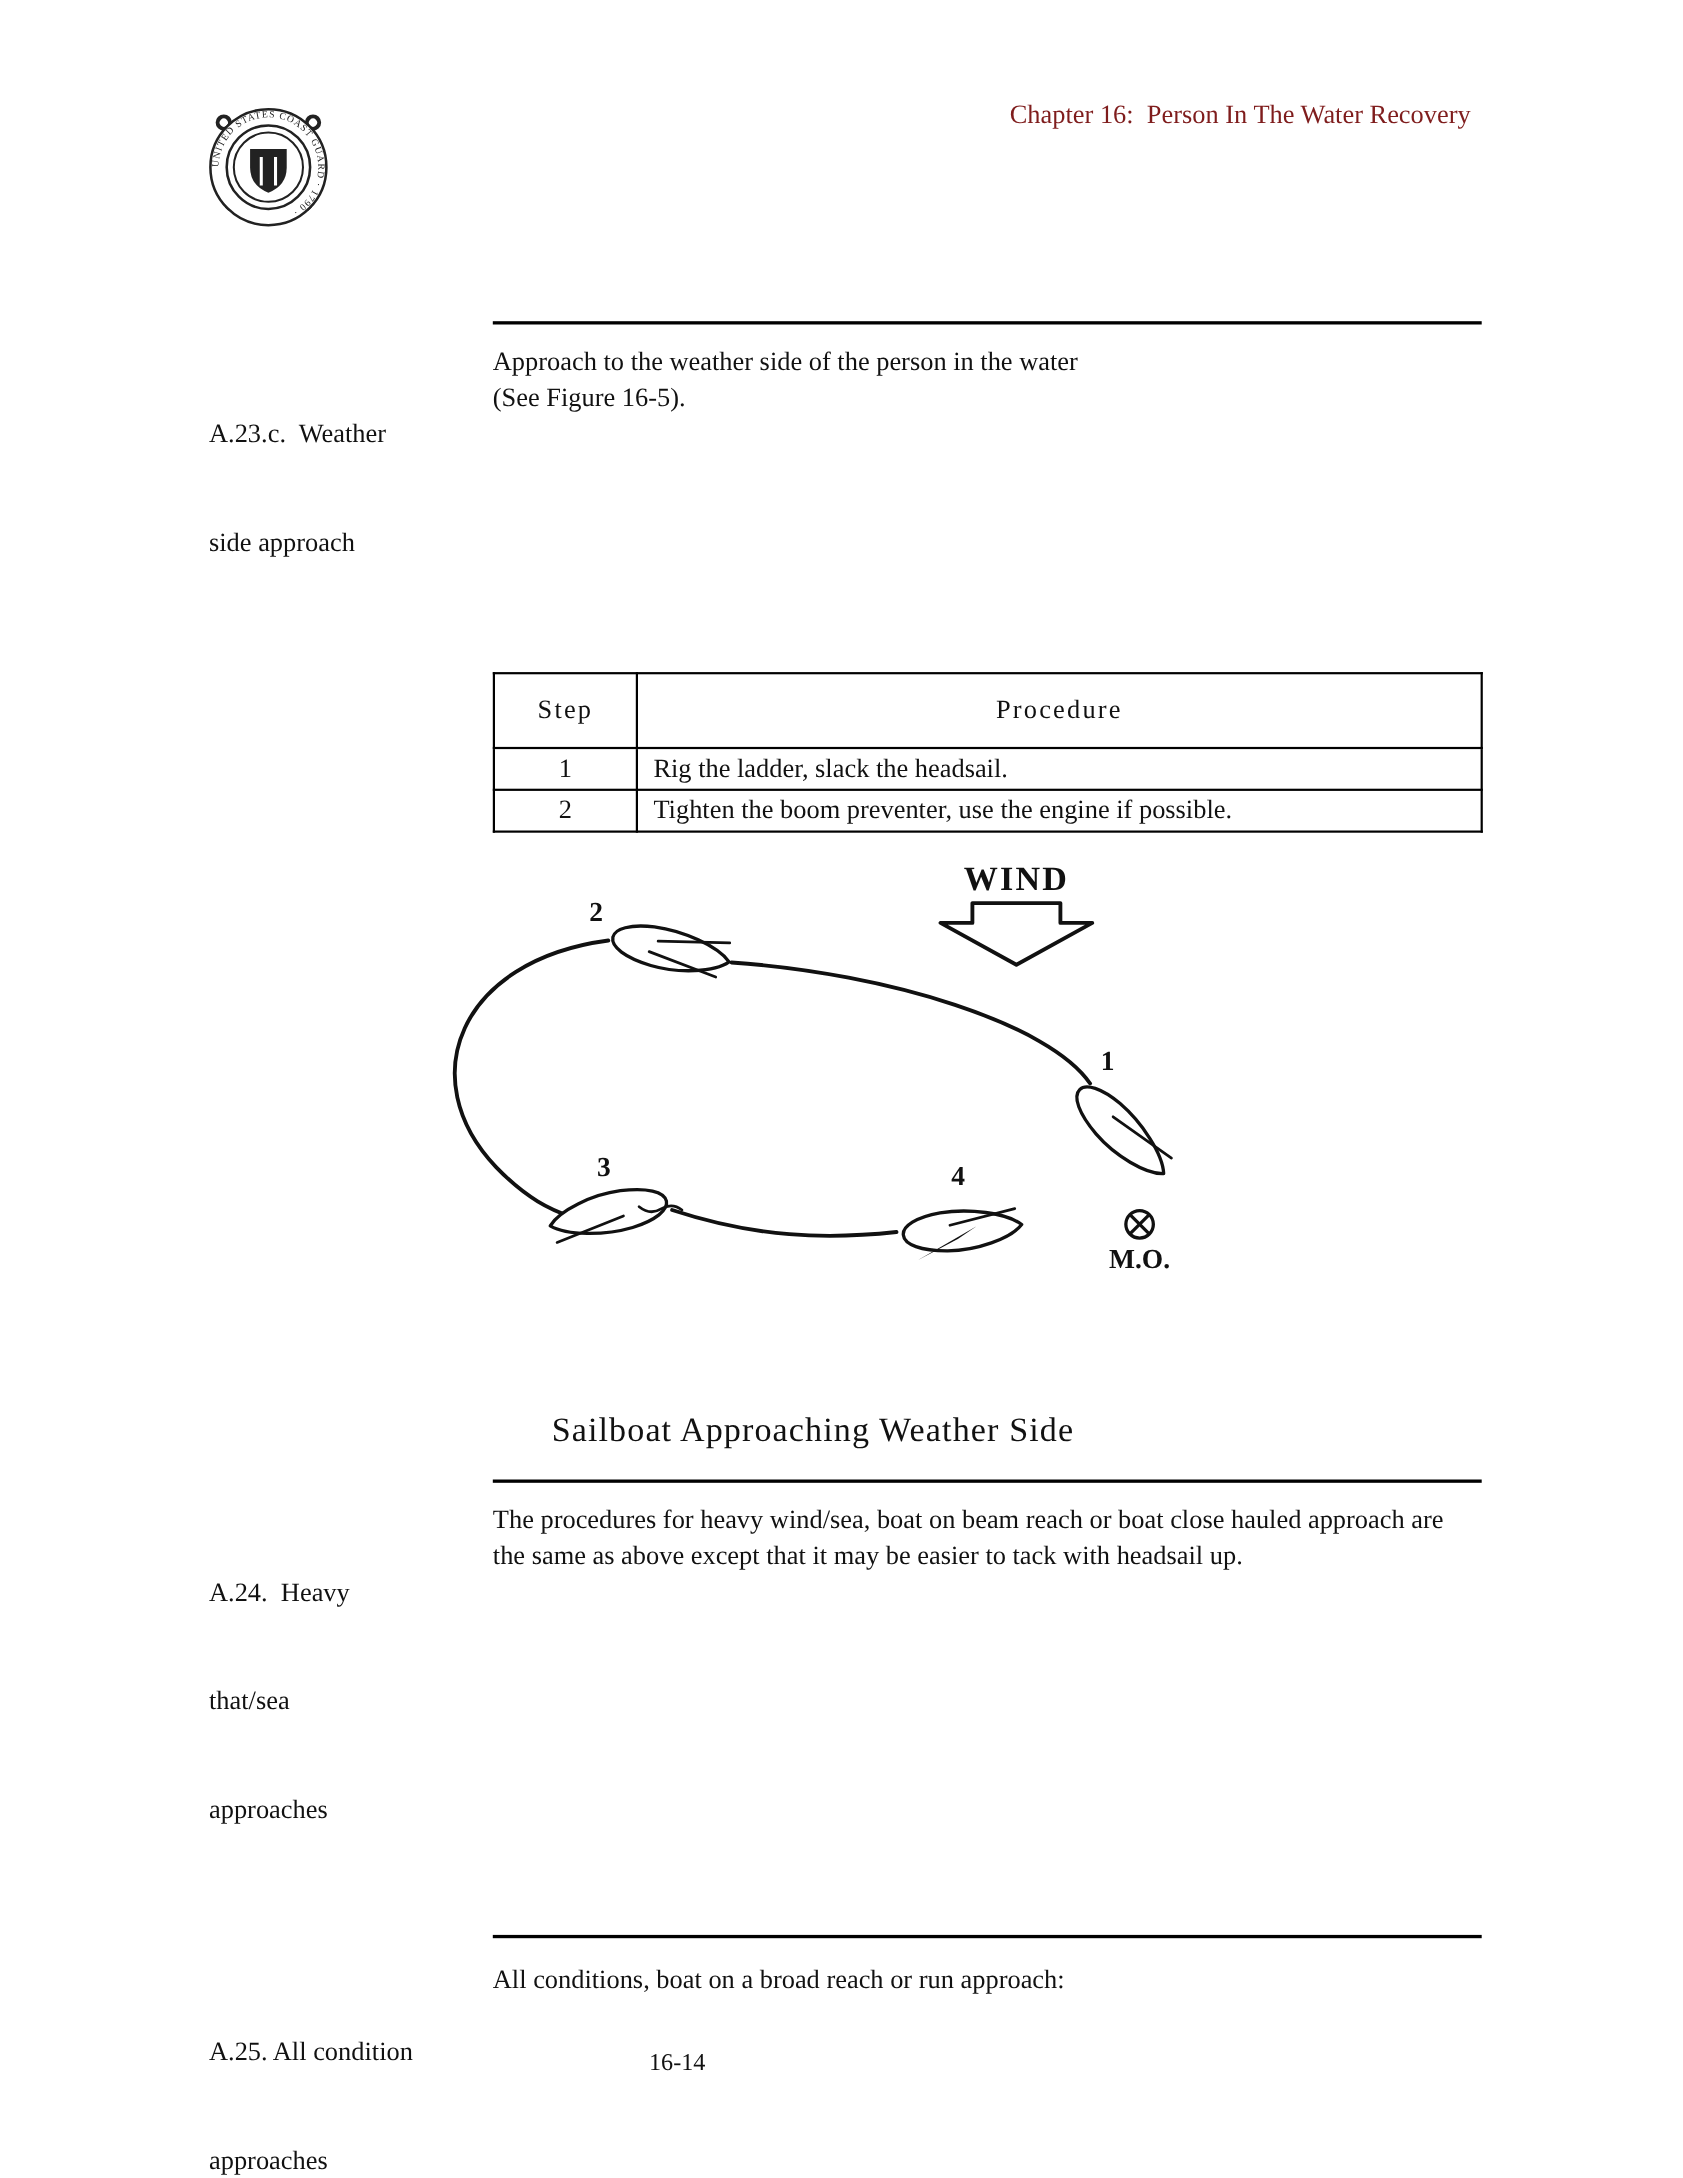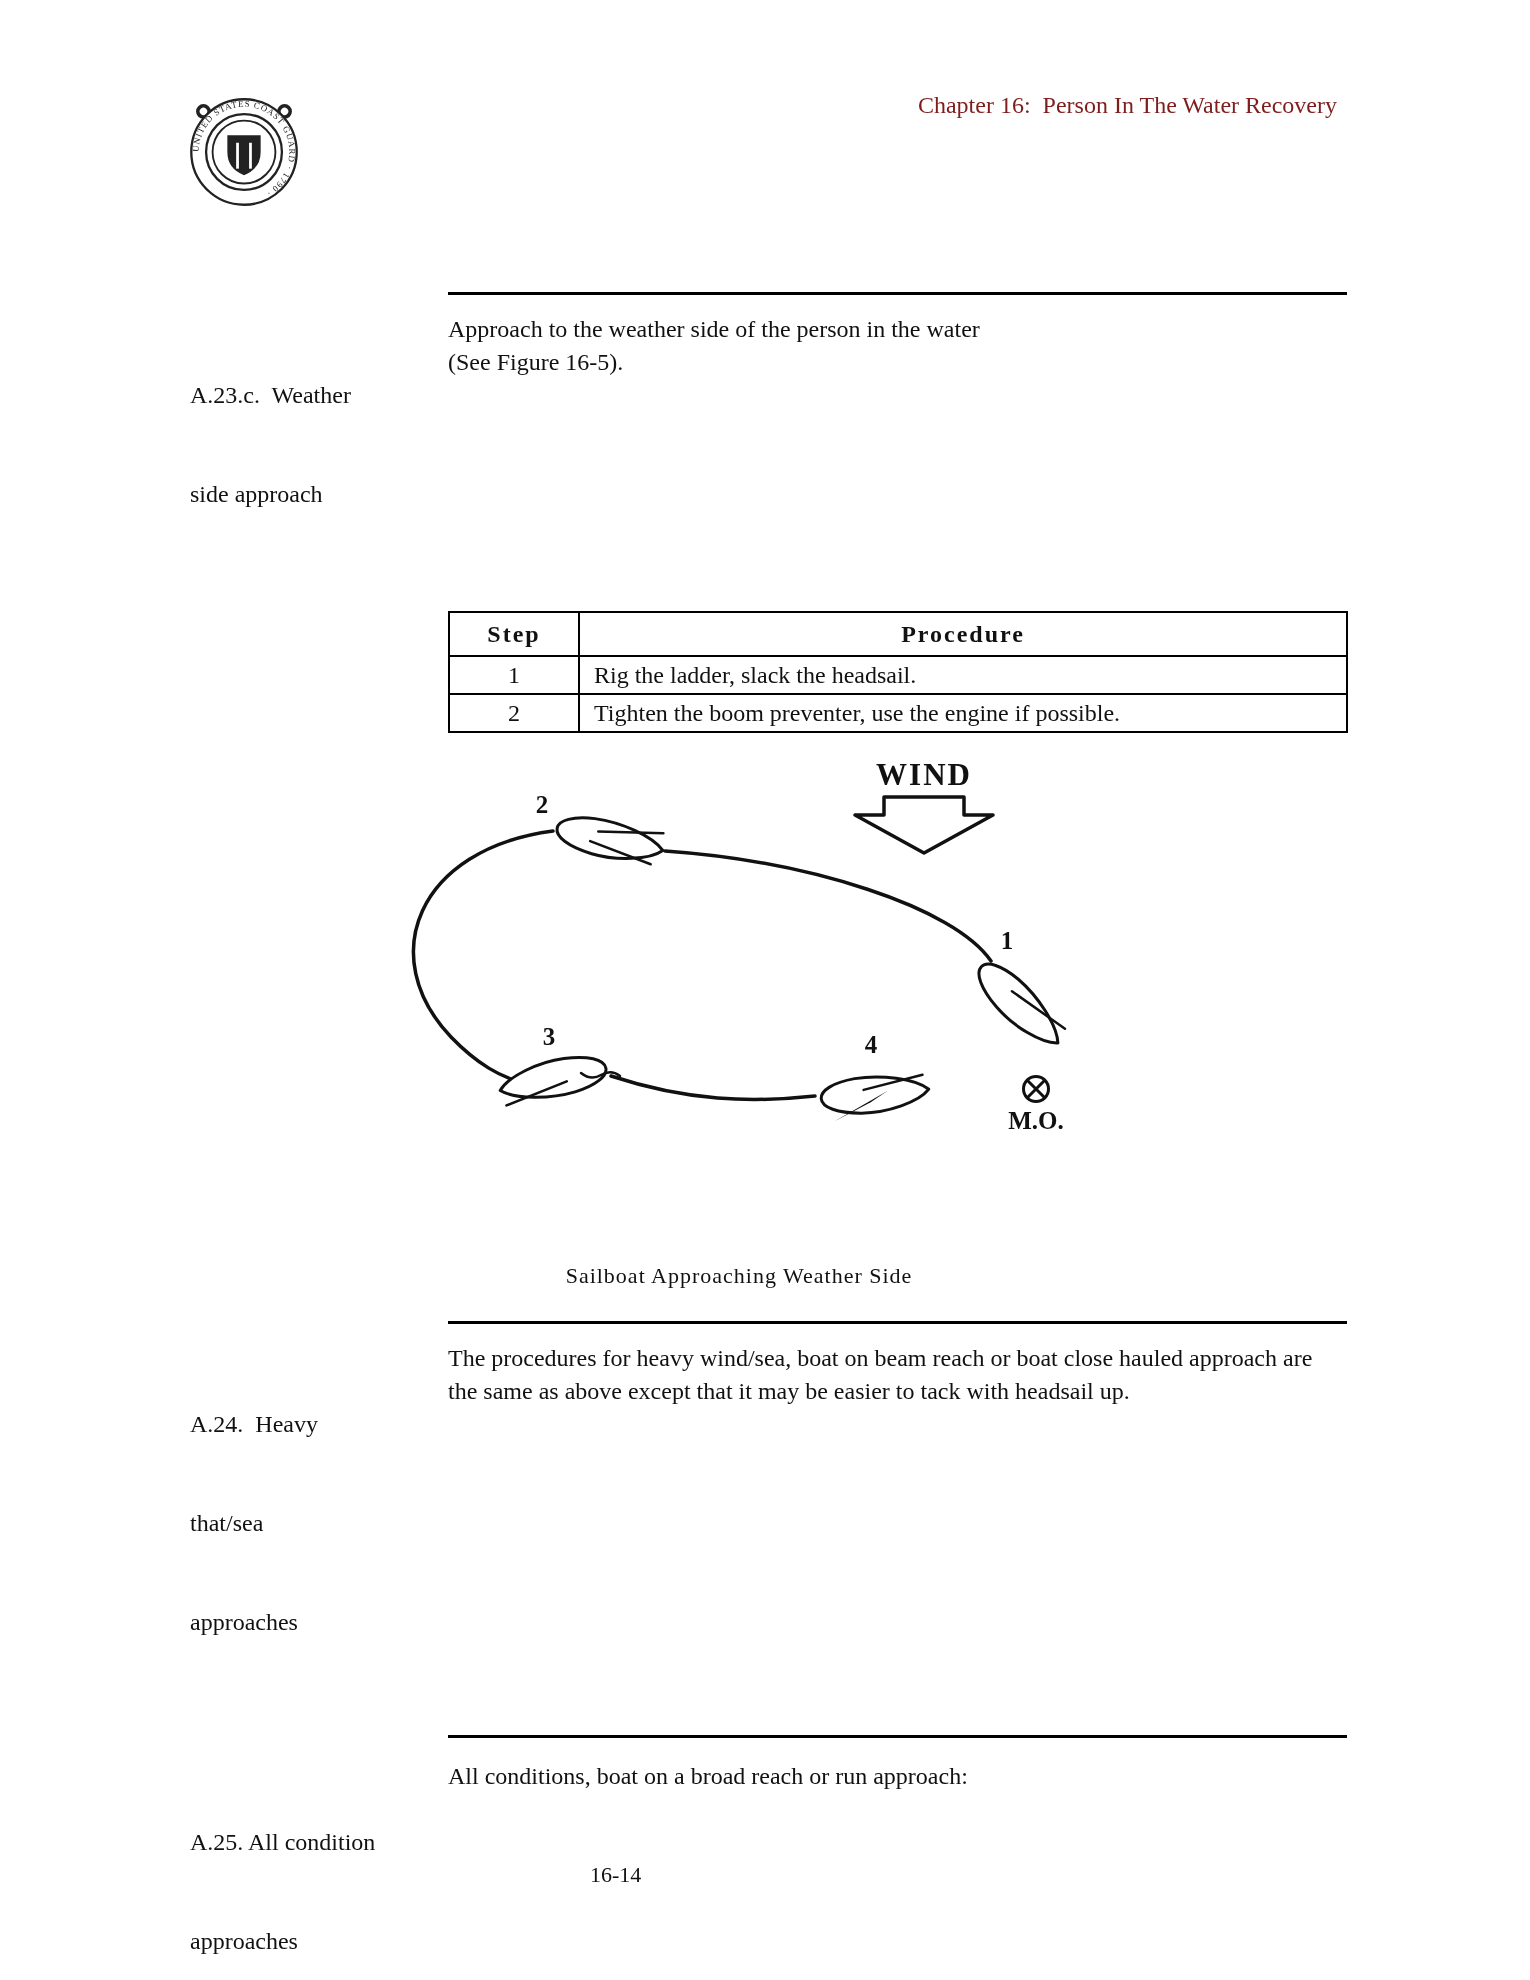--- a/index.html
+++ b/index.html
@@ -35,27 +35,27 @@
     margin-left:258px; margin-top:34px;
     width:900px;
     font-size:24px;
   }
   .proc-table th, .proc-table td {
     border:2px solid #000;
     padding:3px 14px;
     line-height:30px;
     vertical-align:top;
   }
-  .proc-table th { font-weight:bold; text-align:center; letter-spacing:2px; padding:6px 8px; }
+  .proc-table th { font-weight:normal; text-align:center; letter-spacing:2px; padding:18px 8px; }
   .step-col { width:130px; text-align:center; }
 
   
   .figure { margin:16px 0 0 178px; width:742px; }
   .figure svg { display:block; margin:0 auto; overflow:visible; }
-  .figcaption { margin-top:40px; text-align:center; font-size:22px; line-height:34px; letter-spacing:1px; }
+  .figcaption { margin-top:40px; text-align:center; font-size:31px; line-height:34px; letter-spacing:1px; }
 
   .svg-line { stroke:#111; stroke-width:3.5; fill:none; stroke-linecap:round; }
   .hull { fill:#fff; stroke:#111; stroke-width:3; stroke-linejoin:round; }
   .boom { stroke:#111; stroke-width:2.5; fill:none; stroke-linecap:round; }
   .fig-num { font-family:"Liberation Serif", serif; font-size:25px; font-weight:bold; fill:#111; text-anchor:middle; }
   .wind-text { font-family:"Liberation Serif", serif; font-size:31px; font-weight:bold; letter-spacing:2px; fill:#111; text-anchor:middle; }
   .mo-text { font-family:"Liberation Serif", serif; font-size:25px; font-weight:bold; fill:#111; text-anchor:middle; }
 
   .rule.after-figure { margin-top:28px; }
   .rule.mid { margin-top:30px; }

